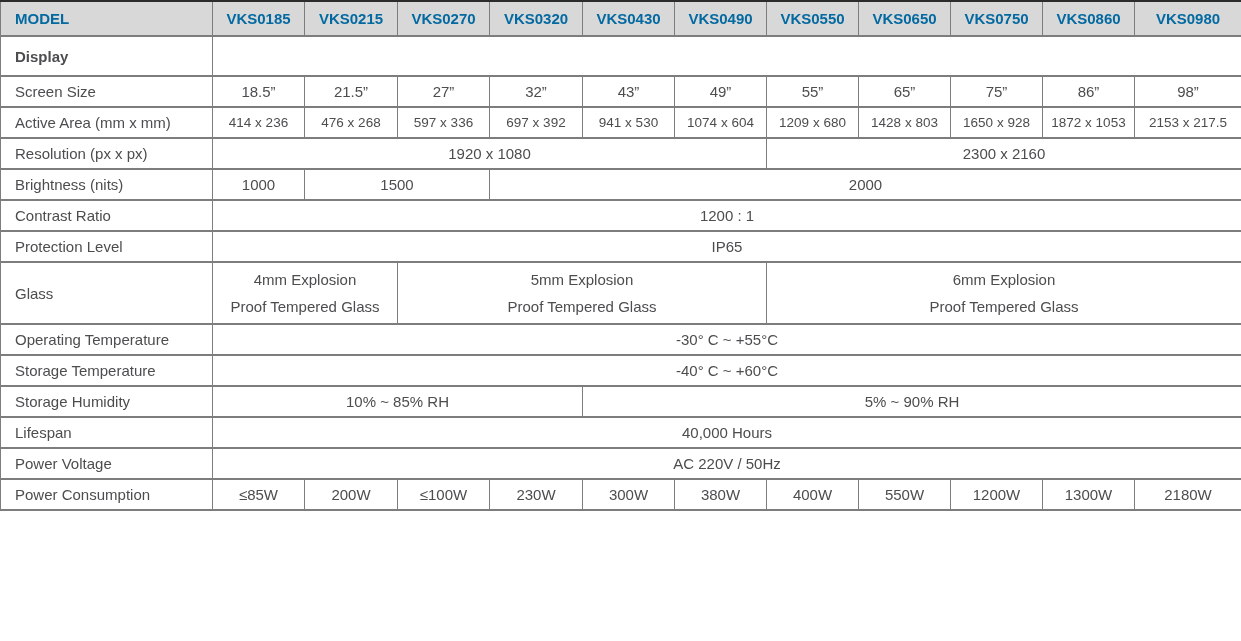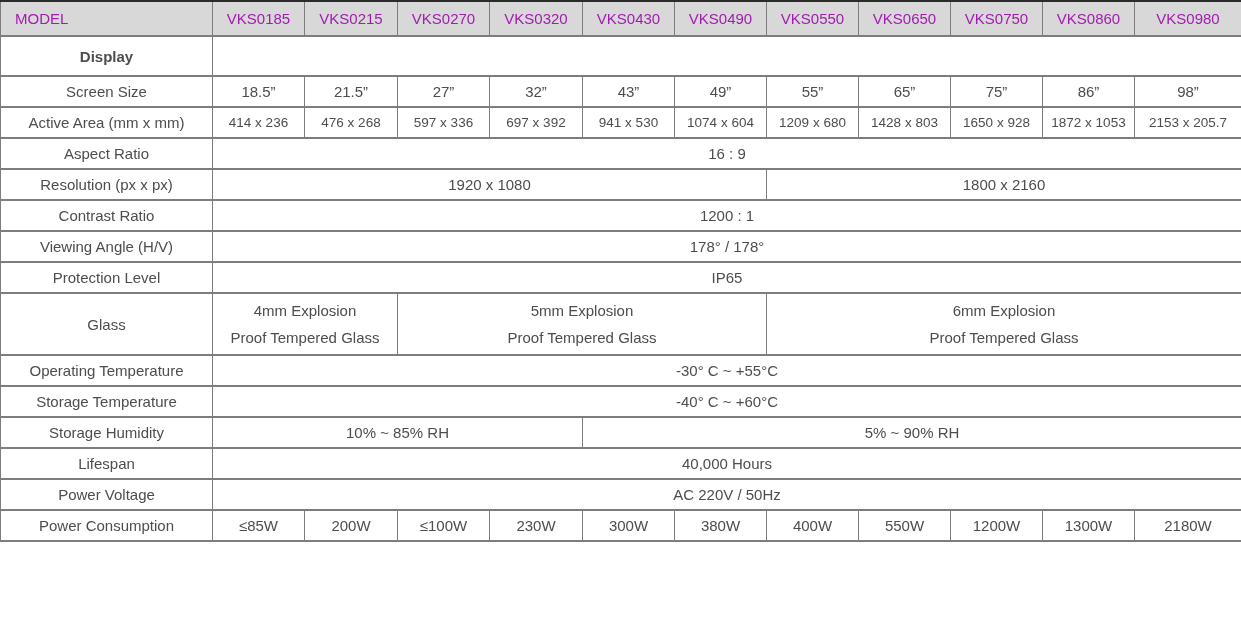--- a/index.html
+++ b/index.html
@@ -1,23 +1,23 @@
 <!DOCTYPE html>
 <html><head>
 <meta charset="utf-8">
 <style>
   html,body{margin:0;padding:0;background:#ffffff;}
   body{font-family:"Liberation Sans","DejaVu Sans",sans-serif;color:#4d4d4f;}
   table{width:1241px;table-layout:fixed;border-collapse:collapse;border-top:2px solid #2b2b2b;}
   td,th{border:1px solid #7d7d7d;border-top-width:2px;border-bottom-width:2px;
         padding:0;overflow:hidden;white-space:nowrap;vertical-align:middle;
         font-size:15px;font-weight:normal;text-align:center;color:#4d4d4f;}
-  thead th{background:#d8d8d8;height:33px;font-weight:normal;color:#a21caf;border-top:2px solid #2b2b2b;}
+  thead th{background:#d8d8d8;height:33px;font-weight:bold;color:#0369a1;border-top:2px solid #2b2b2b;}
   th.label-col{text-align:left;padding-left:14px;}
-  td.label{text-align:center;}
+  td.label{text-align:left;padding-left:14px;}
   td.bold{font-weight:bold;}
   tr.r-display td{height:38px;}
   tr.r-norm td{height:29px;}
   tr.r-glass td{height:60px;}
   td.small{font-size:13.5px;}
   td.glass-cell div{line-height:27px;}
 </style>
 </head>
 <body>
 
@@ -76,38 +76,36 @@
       <td class="small">414 x 236</td>
       <td class="small">476 x 268</td>
       <td class="small">597 x 336</td>
       <td class="small">697 x 392</td>
       <td class="small">941 x 530</td>
       <td class="small">1074 x 604</td>
       <td class="small">1209 x 680</td>
       <td class="small">1428 x 803</td>
       <td class="small">1650 x 928</td>
       <td class="small">1872 x 1053</td>
-      <td class="small">2153 x 205.7</td>
-    </tr>
-    <tr class="r-norm">
-      <td class="label">Aspect Ratio</td>
-      <td colspan="11">16 : 9</td>
+      <td class="small">2153 x 217.5</td>
     </tr>
     <tr class="r-norm">
       <td class="label">Resolution (px x px)</td>
       <td colspan="6">1920 x 1080</td>
-      <td colspan="5">1800 x 2160</td>
+      <td colspan="5">2300 x 2160</td>
+    </tr>
+    <tr class="r-norm">
+      <td class="label">Brightness (nits)</td>
+      <td>1000</td>
+      <td colspan="2">1500</td>
+      <td colspan="8">2000</td>
     </tr>
     <tr class="r-norm">
       <td class="label">Contrast Ratio</td>
       <td colspan="11">1200 : 1</td>
-    </tr>
-    <tr class="r-norm">
-      <td class="label">Viewing Angle (H/V)</td>
-      <td colspan="11">178° / 178°</td>
     </tr>
     <tr class="r-norm">
       <td class="label">Protection Level</td>
       <td colspan="11">IP65</td>
     </tr>
     <tr class="r-glass">
       <td class="label">Glass</td>
       <td colspan="2" class="glass-cell">
         <div>4mm Explosion</div>
         <div>Proof Tempered Glass</div>

